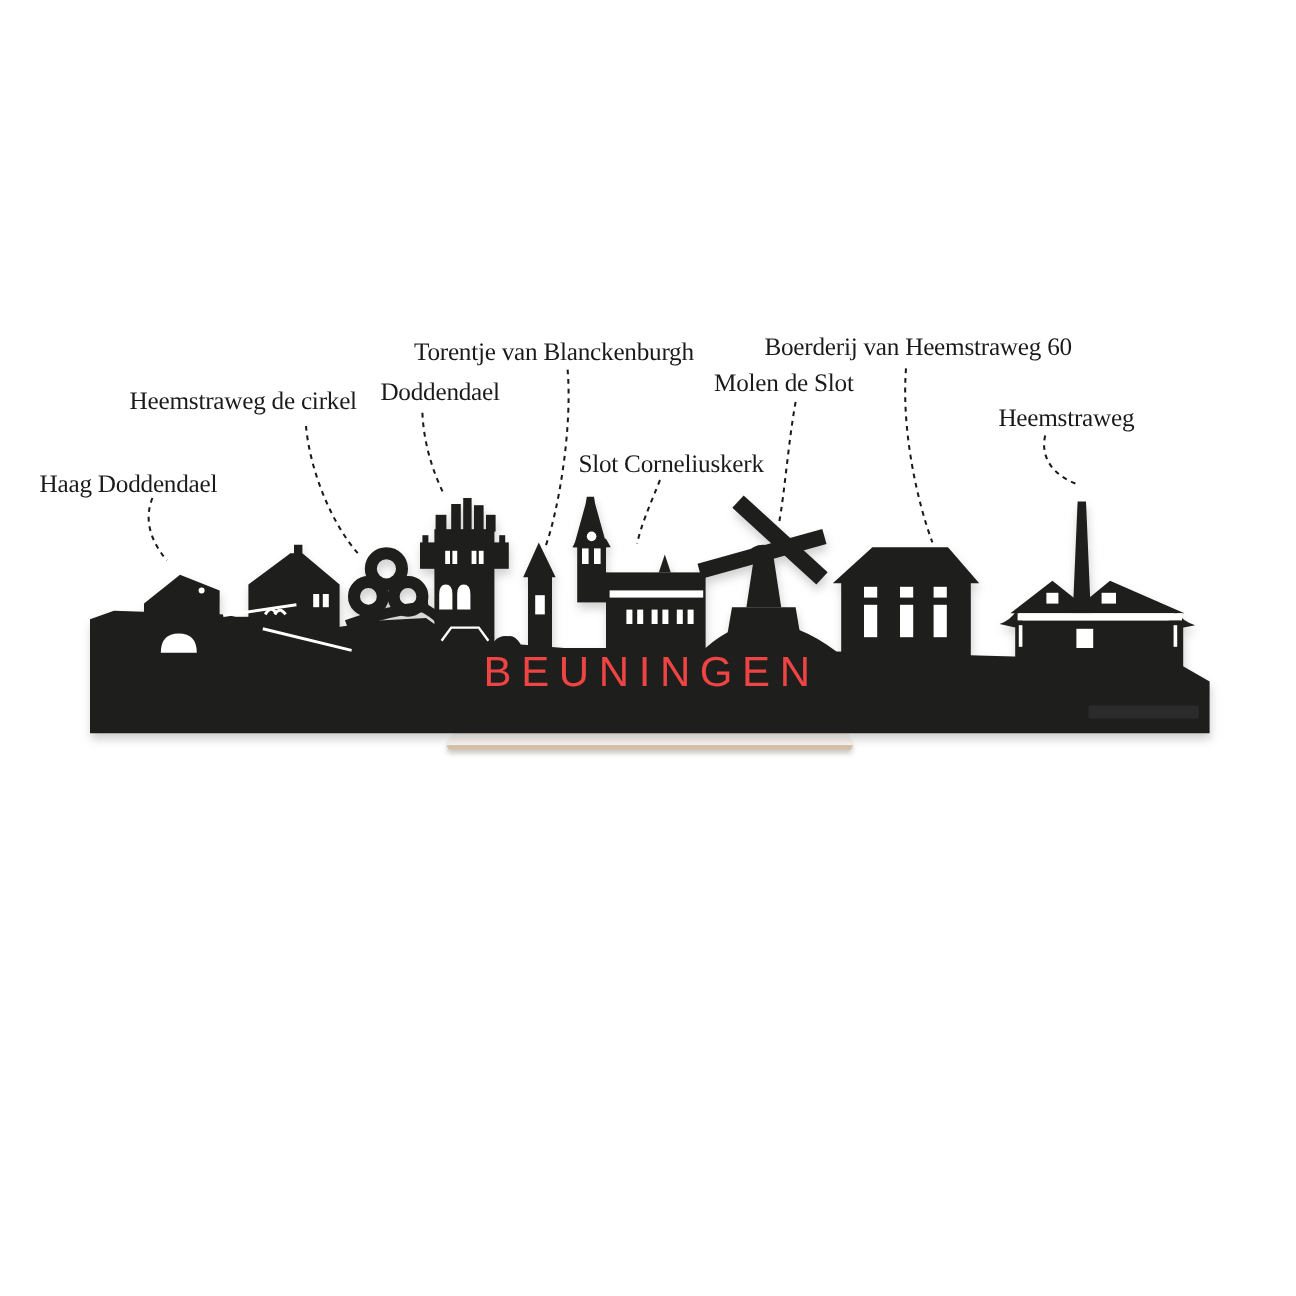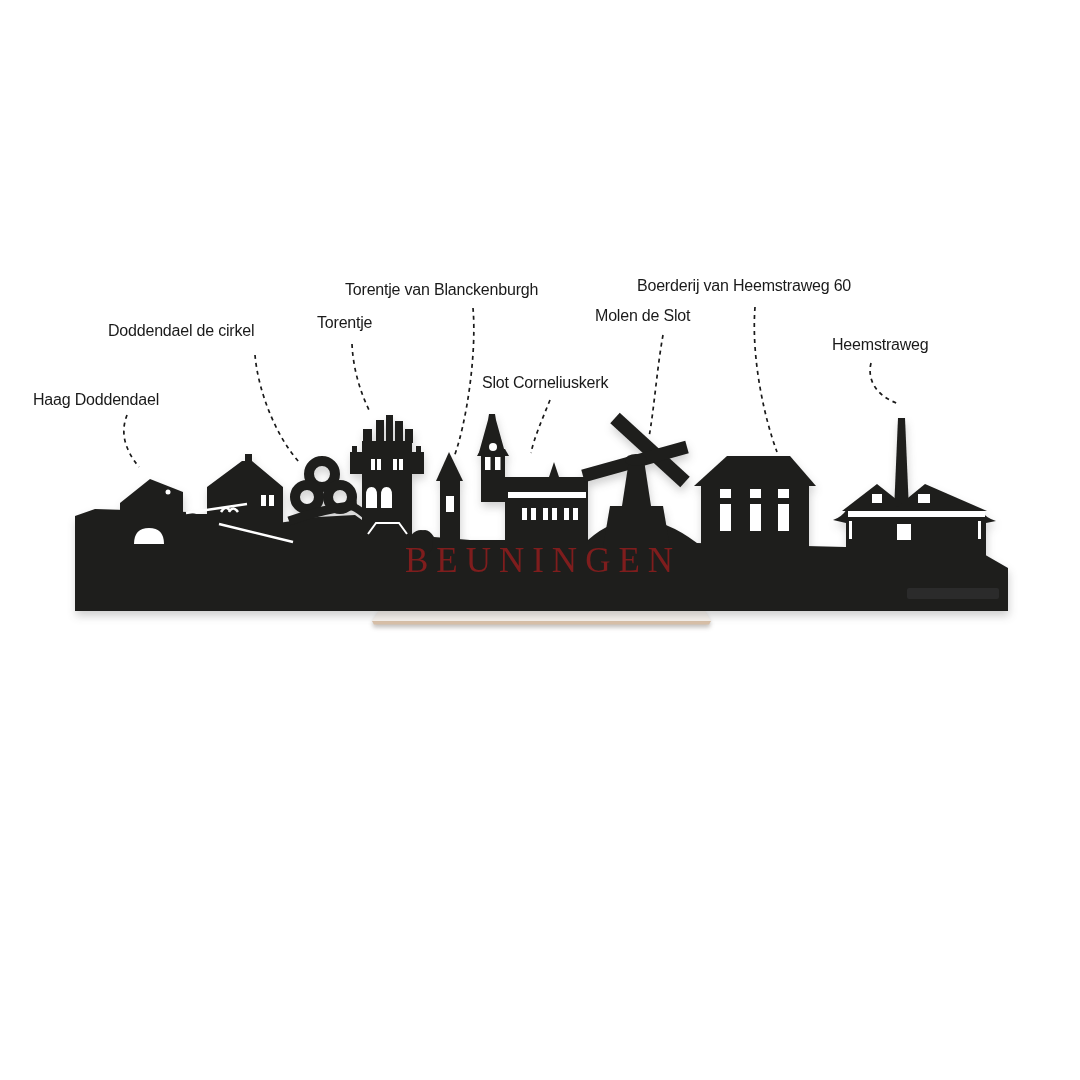--- a/index.html
+++ b/index.html
@@ -6,35 +6,36 @@
   .stage{
     position:relative;
     width:1080px;height:1080px;
     background:#ffffff;
     overflow:hidden;
     font-family:"Liberation Sans",sans-serif;
   }
   .scene{position:absolute;inset:0;}
   .label{
     position:absolute;
-    font-size:16px;
+    font-size:21px;
     line-height:1.15;
     color:#1a1a1a;
     letter-spacing:-0.2px;
     white-space:nowrap;
+    font-family:Liberation Serif, serif;
   }
   .city-text{
     position:absolute;
     left:543px;top:541px;
     transform:translateX(-50%);
-    font-family:Liberation Serif, serif;
+    font-family:Liberation Sans, sans-serif;
     font-weight:200;
     font-size:35px;
     letter-spacing:8px;
-    color:#7f1d1d;
+    color:#ef4444;
     white-space:nowrap;
   }
   .skyline-group{filter:drop-shadow(1px 5px 4px rgba(40,40,40,0.22));}
   .stand-group{filter:drop-shadow(0 3px 2px rgba(60,50,40,0.30));}
 </style>
 </head>
 <body>
 
 <div class="stage">
 
@@ -179,22 +180,22 @@
       <path d="M352,344 C353,368 360,392 370,412"></path>
       <path d="M473,308 C477,355 466,425 454,457"></path>
       <path d="M550,400 C542,420 534,438 531,453"></path>
       <path d="M663,335 C657,368 654,410 649,437"></path>
       <path d="M755,307 C751,360 765,420 777,452"></path>
       <path d="M871,363 C867,380 876,396 899,404"></path>
     </g>
   </svg>
 
   <div class="label" style="left:33px;top:391px">Haag Doddendael</div>
-  <div class="label" style="left:108px;top:322px">Doddendael de cirkel</div>
-  <div class="label" style="left:317px;top:314px">Torentje</div>
+  <div class="label" style="left:108px;top:322px">Heemstraweg de cirkel</div>
+  <div class="label" style="left:317px;top:314px">Doddendael</div>
   <div class="label" style="left:345px;top:281px">Torentje van Blanckenburgh</div>
   <div class="label" style="left:482px;top:374px">Slot Corneliuskerk</div>
   <div class="label" style="left:595px;top:307px">Molen de Slot</div>
   <div class="label" style="left:637px;top:277px">Boerderij van Heemstraweg 60</div>
   <div class="label" style="left:832px;top:336px">Heemstraweg</div>
 
   <div class="city-text">BEUNINGEN</div>
 
 </div>
 

